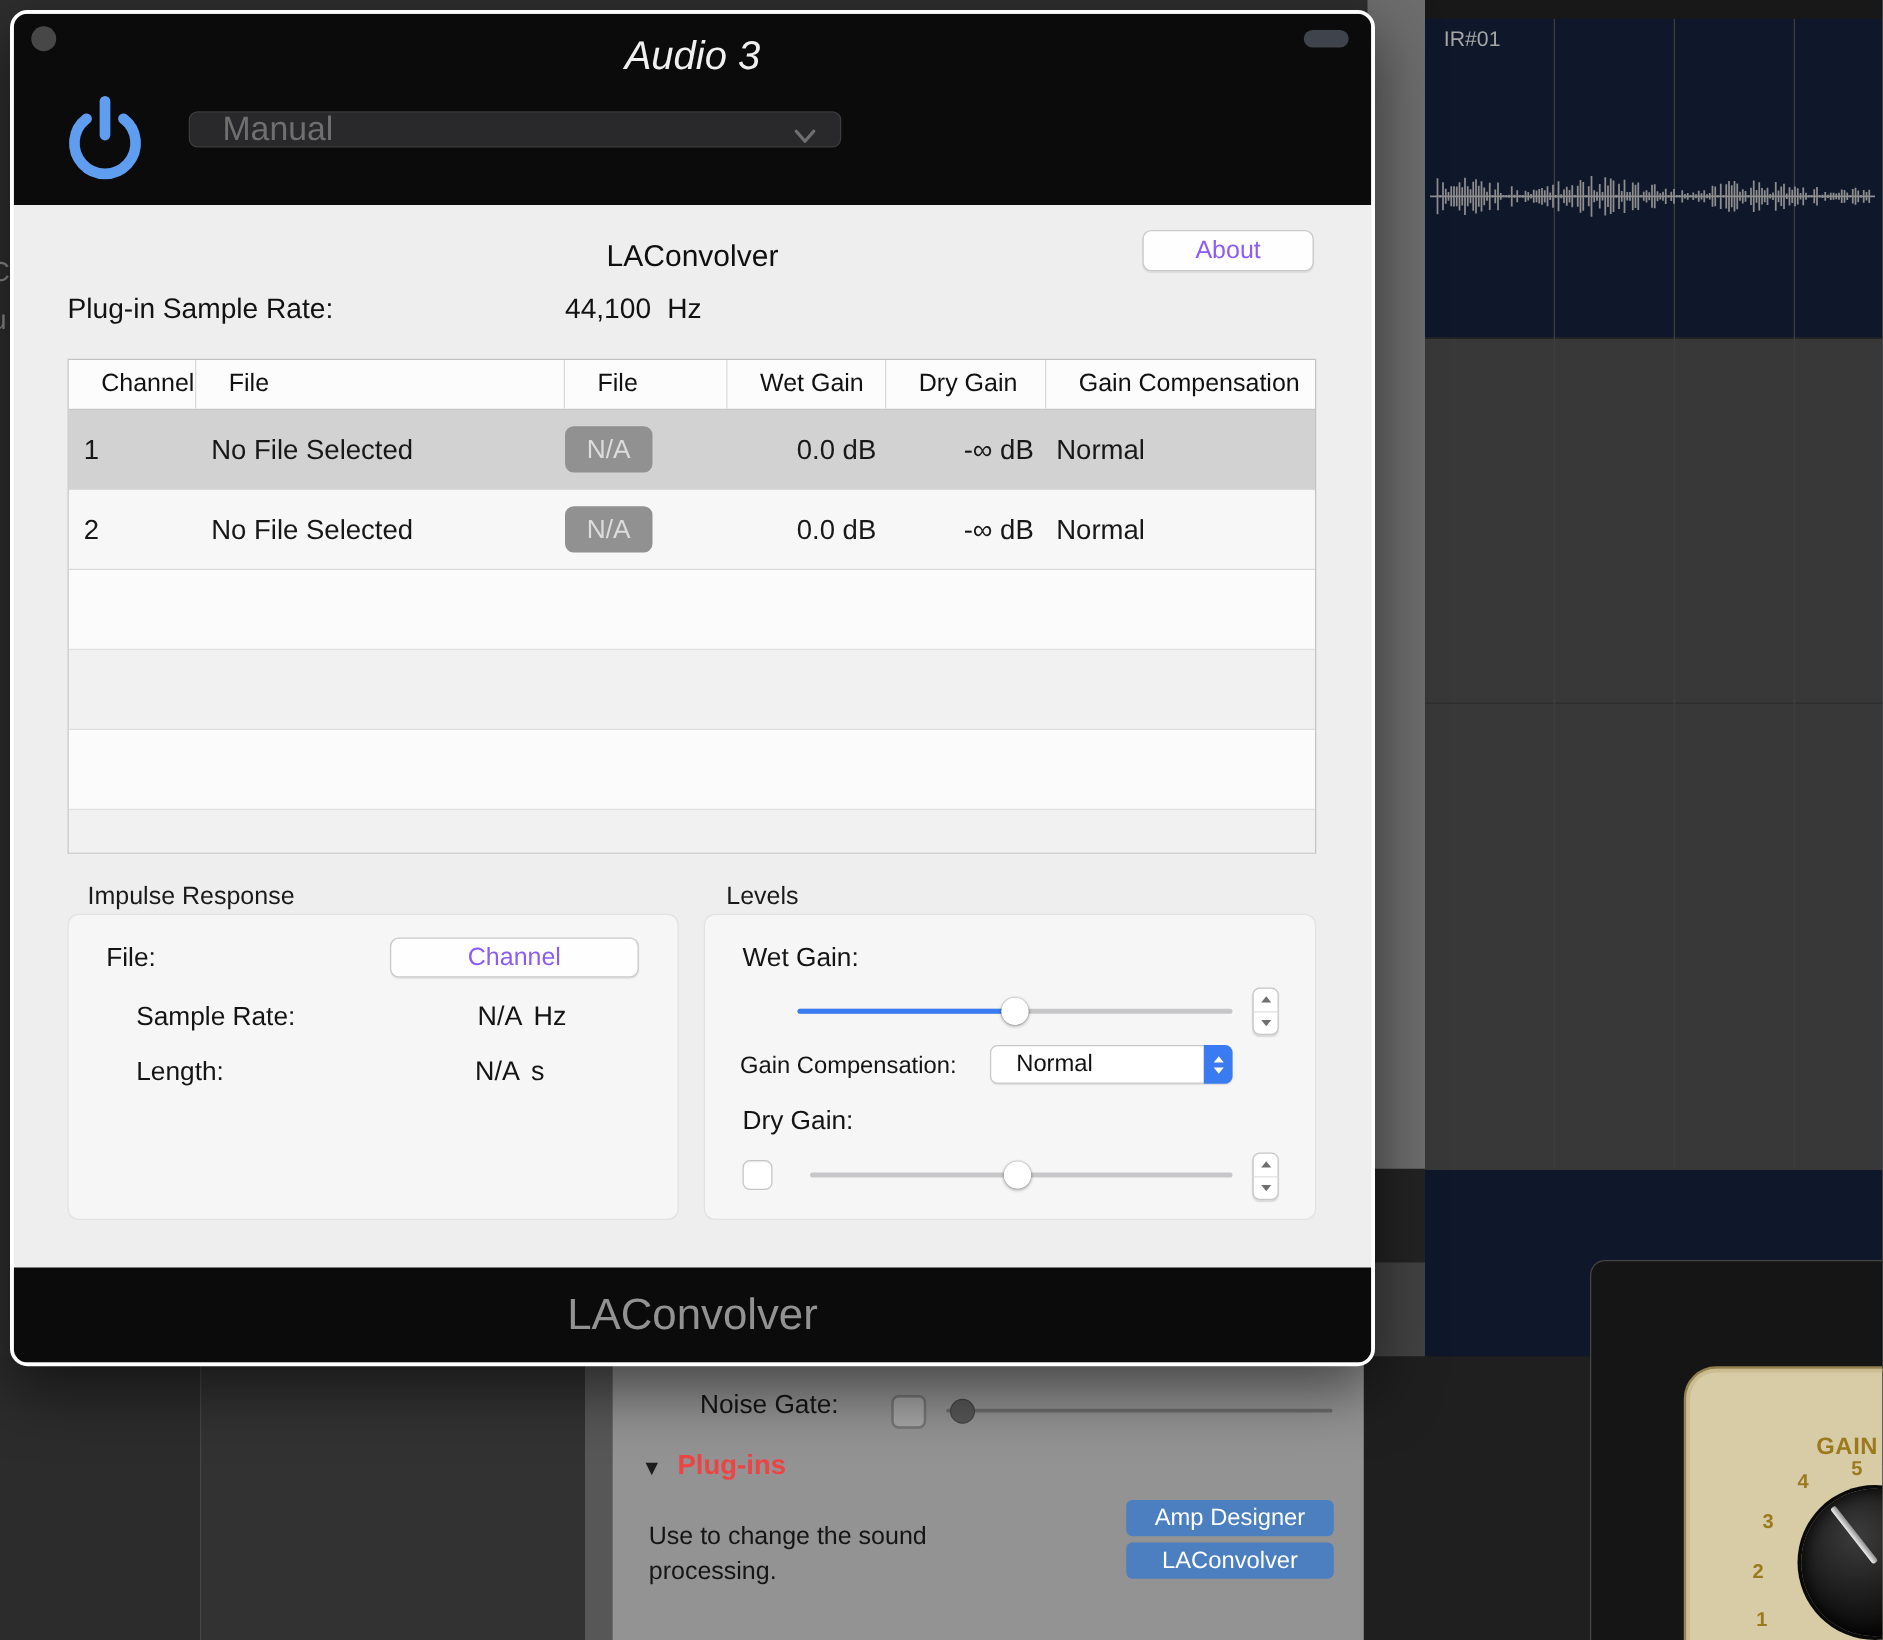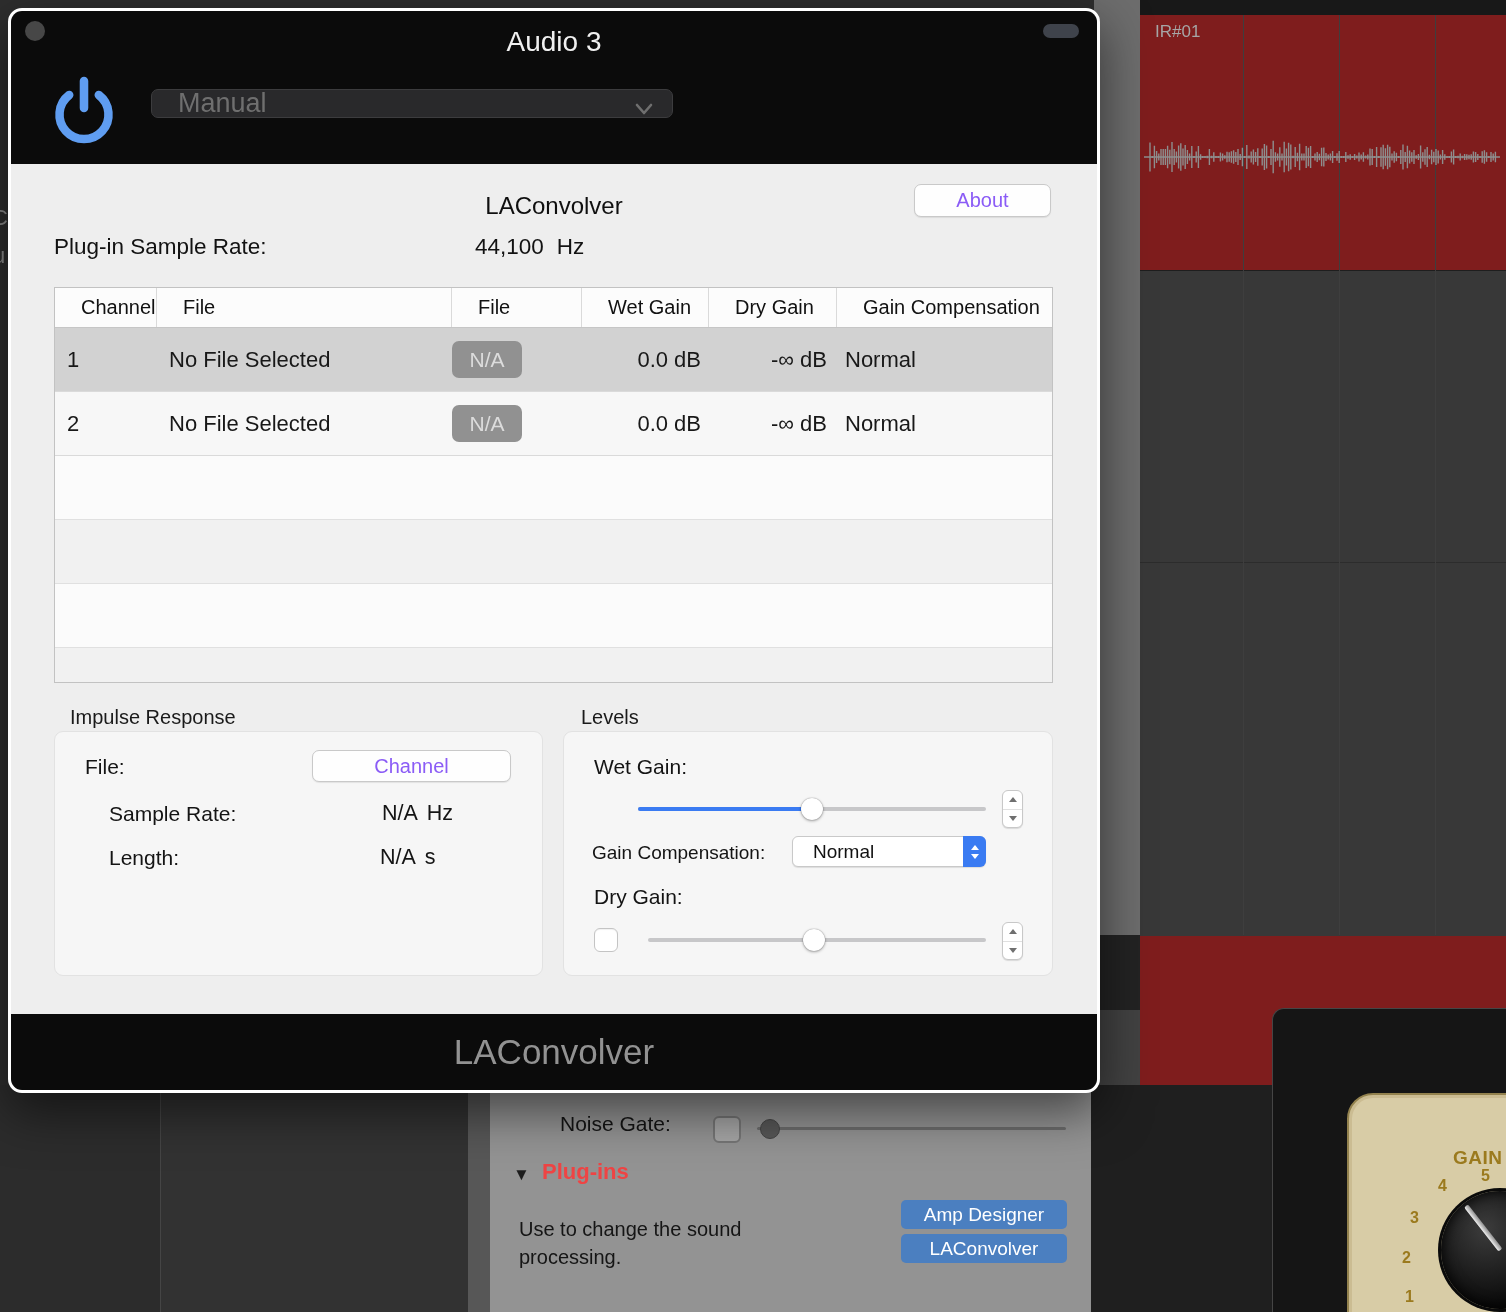--- a/index.html
+++ b/index.html
@@ -4,21 +4,21 @@
 <style>
   html,body{margin:0;padding:0;background:#2e2e2e;}
   #stage{position:relative;width:1506px;height:1312px;overflow:hidden;
          font-family:"Liberation Sans",sans-serif;background:#2e2e2e;color:#111;}
   .abs{position:absolute;}
 
   
   .side-strip-top{left:1094px;top:0;width:46px;height:940px;background:#6d6d6d;}
   .side-strip-bottom{left:1094px;top:940px;width:46px;height:372px;background:#424242;}
   .right-mid{left:1096px;top:935px;width:410px;height:75px;background:#232323;}
-  .ir-panel{left:1140px;top:0;width:366px;height:1172px;background:#7f1d1d;overflow:hidden;}
+  .ir-panel{left:1140px;top:0;width:366px;height:1172px;background:#0f172a;overflow:hidden;}
   .ir-topbar{position:absolute;left:0;top:0;width:100%;height:15px;background:#181818;}
   .ir-lower{position:absolute;left:0;top:270px;width:100%;height:665px;background:#383838;border-top:1px solid #1e1e1e;}
   .ir-hline{position:absolute;left:0;top:562px;width:100%;height:1px;background:#2c2c2c;}
   .ir-vline{position:absolute;top:15px;width:1px;height:920px;background:#3e3e3e;}
   .ir-label{position:absolute;left:15px;top:22px;font-size:17px;color:#a6a6a6;}
   .ir-wave{position:absolute;left:4px;top:136px;}
 
   
   .bl-a{left:0;top:1085px;width:160px;height:227px;background:#2c2c2c;}
   .bl-b{left:160px;top:1085px;width:308px;height:227px;background:#323232;border-left:1px solid #454545;}
@@ -56,35 +56,35 @@
                 transform-origin:50% 100%;transform:rotate(-38deg);}
 
   .edge-frag{color:#8c8c8c;font-size:22px;}
 
   
   .plugin-window{left:8px;top:8px;width:1086px;height:1079px;border:3px solid #ffffff;border-radius:14px;
                  box-sizing:content-box;background:#eeeeee;overflow:hidden;
                  box-shadow:0 18px 50px rgba(0,0,0,.55);z-index:10;}
   .win-header{position:absolute;left:0;top:0;width:100%;height:153px;background:#0b0b0b;}
   .win-dot{position:absolute;left:14px;top:10px;width:20px;height:20px;border-radius:50%;background:#474747;}
-  .win-title{position:absolute;left:0;top:15px;width:100%;text-align:center;font-size:28px;color:#f0f0f0;}
+  .win-title{position:absolute;left:0;top:15px;width:100%;text-align:center;font-size:32px;color:#f0f0f0;font-style:italic;}
   .win-minimize{position:absolute;left:1032px;top:13px;width:36px;height:14px;border-radius:7px;background:#3f434b;}
   .power-btn{position:absolute;left:38px;top:63px;width:70px;height:70px;}
   .preset-select{position:absolute;left:140px;top:78px;width:522px;height:29px;background:#29292b;
                  border:1px solid #3c3c3e;border-radius:7px;box-sizing:border-box;
                  display:flex;align-items:center;padding:0 26px;color:#6f6f6f;font-size:27px;}
   .preset-chevron{position:absolute;right:18px;top:12px;}
 
   .win-content{position:absolute;left:0;top:153px;width:100%;height:850px;background:#eeeeee;}
   .plug-title{position:absolute;left:0;top:28px;width:100%;text-align:center;font-size:24px;color:#0f0f0f;}
   .about-btn{position:absolute;left:903px;top:20px;width:137px;height:33px;}
   .mac-btn{background:#fefefe;border:1px solid #c9c9c9;border-radius:7px;box-shadow:0 1px 1px rgba(0,0,0,.08);
            font-size:20px;color:#8b5cf6;display:flex;align-items:center;justify-content:center;box-sizing:border-box;}
   .sr-row{position:absolute;left:43px;top:70px;font-size:22.5px;color:#121212;}
-  .sr-val{position:absolute;left:441px;top:70px;font-size:22.5px;color:#121212;display:flex;gap:13px;margin-left:23px;}
+  .sr-val{position:absolute;left:441px;top:70px;font-size:22.5px;color:#121212;display:flex;gap:13px;}
 
   
   .tbl{position:absolute;left:43px;top:123px;width:997px;height:394px;background:#fbfbfb;
        border:1px solid #c2c2c2;box-sizing:content-box;overflow:hidden;}
   .tbl-grid{display:grid;grid-template-columns:102px 295px 130px 127px 128px 215px;align-items:center;}
   .tbl-head{height:39px;background:#fcfcfc;border-bottom:1px solid #c6c6c6;font-size:20px;color:#111;}
   .tbl-head>div{padding-left:26px;height:100%;display:flex;align-items:center;border-right:1px solid #dadada;box-sizing:border-box;}
   .tbl-head>div:last-child{border-right:none;}
   .tbl-row{height:63px;border-bottom:1px solid #dadada;font-size:22px;color:#181818;background:#f7f7f7;}
   .tbl-row.selected{background:#d2d2d2;}

